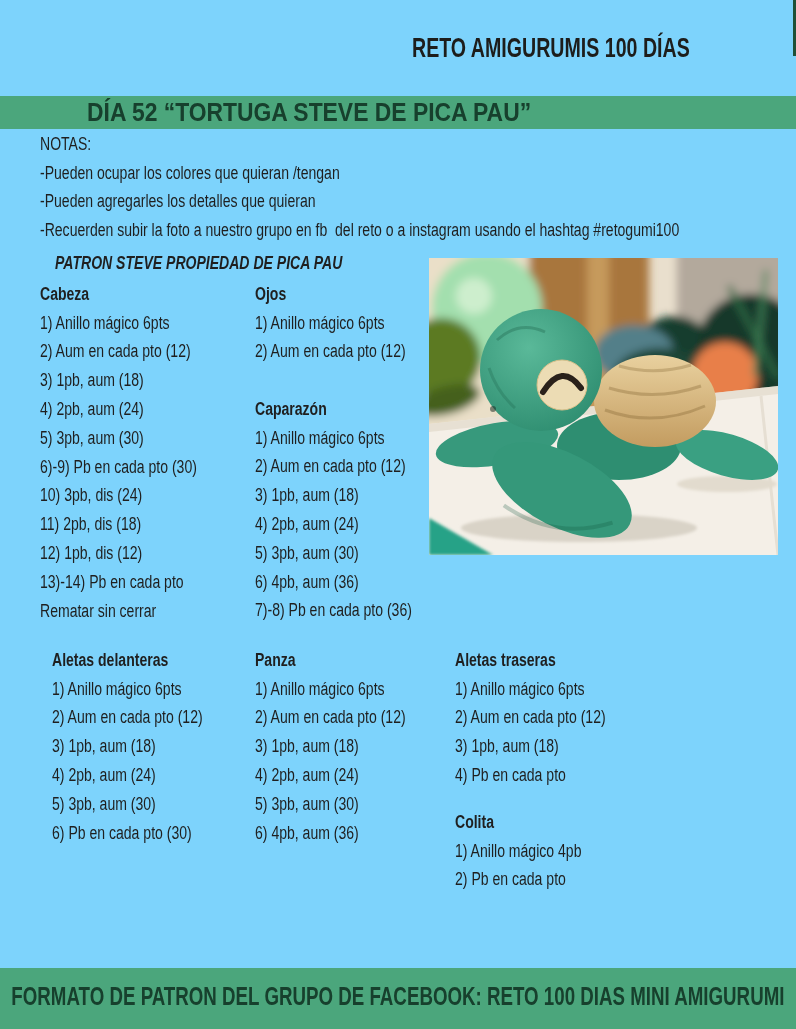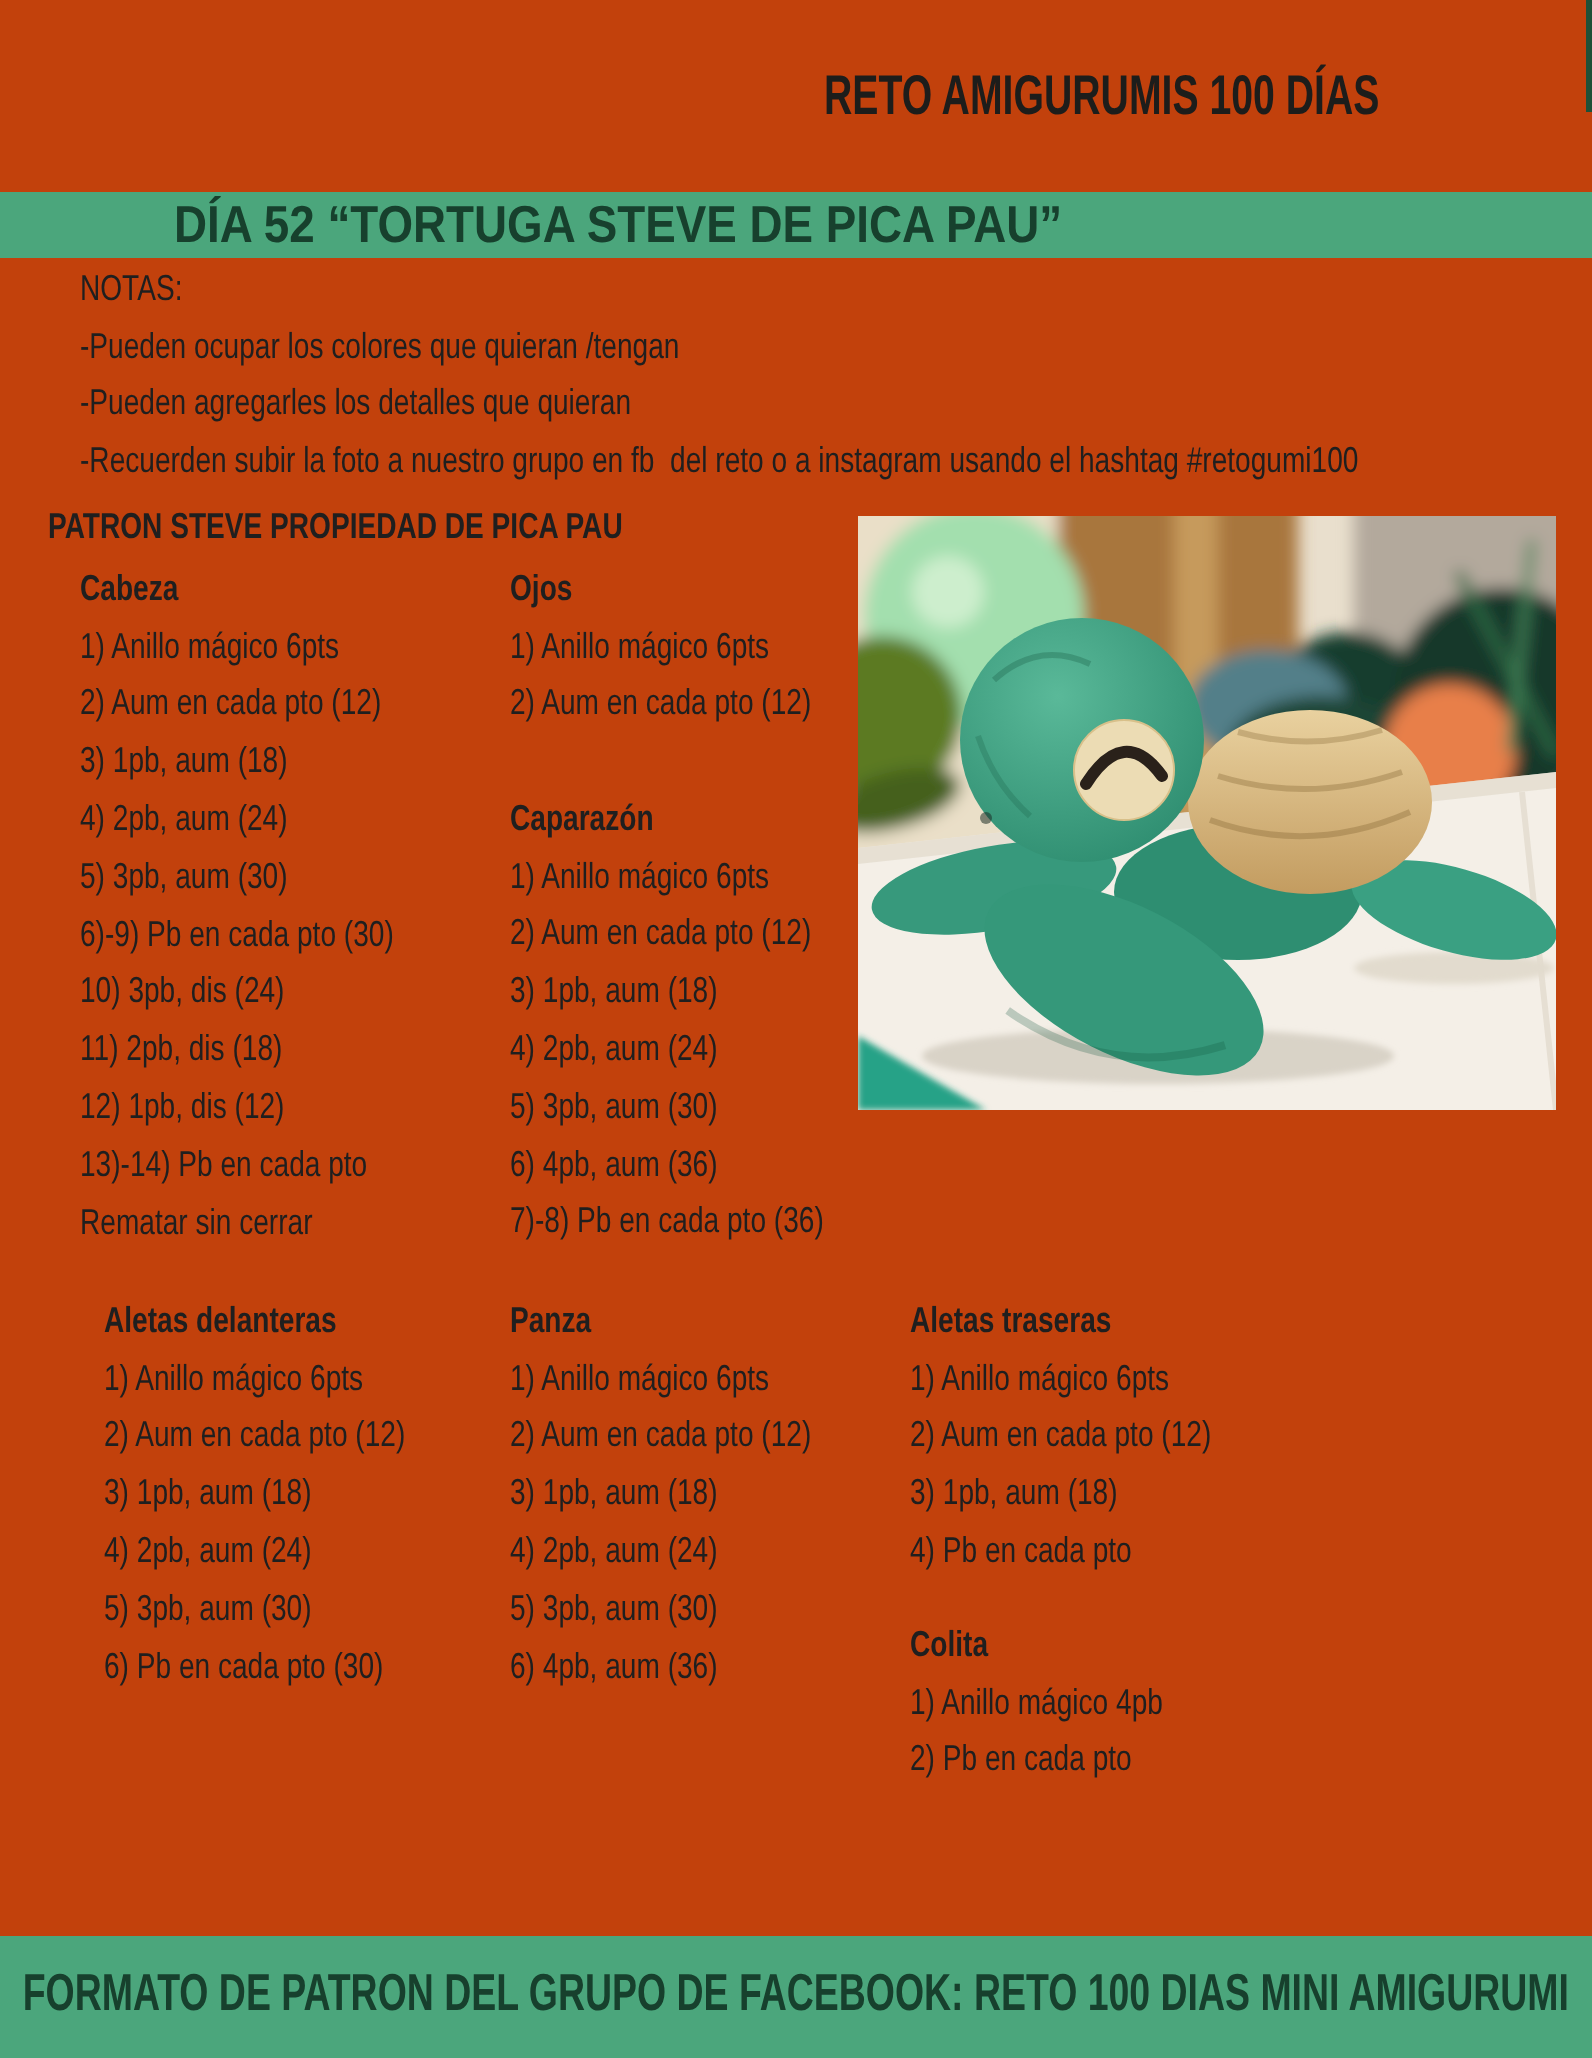--- a/index.html
+++ b/index.html
@@ -1,17 +1,17 @@
 <!DOCTYPE html>
 <html><head>
 <meta charset="utf-8">
 <style>
   html,body { margin:0; padding:0; background:#ffffff; }
   .page {
-    position:relative; width:796px; height:1029px; background:#c2410c;
+    position:relative; width:796px; height:1029px; background:#7dd3fc;
     overflow:hidden; font-family:"Liberation Sans", sans-serif; color:#1f1f1f;
   }
   
   .cond {
     display:inline-block; transform:scaleX(0.78); transform-origin:0 50%;
     white-space:pre; font-size:18px; letter-spacing:0;
   }
   .row { height:28.8px; display:flex; align-items:center; }
 
   
@@ -27,21 +27,21 @@
   .titlebar-txt { margin-left:39px; font-size:26px; font-weight:700; color:#17402D;
                   white-space:pre; transform:scaleX(0.88); transform-origin:0 50%; }
   .footer { position:absolute; left:0; top:968px; width:796px; height:61px;
             background:#4BA67C; display:flex; align-items:center; justify-content:center;
             padding-bottom:4px; box-sizing:border-box; }
   .footer-txt { font-size:26px; font-weight:700; color:#17402D; white-space:pre;
                 transform:scaleX(0.72); transform-origin:50% 50%; }
 
   
   .notes { position:absolute; left:40px; top:130px; }
-  .pattern-heading { position:absolute; left:24px; top:249px; }
+  .pattern-heading { position:absolute; left:55px; top:249px;font-style:italic; }
   .bold { font-weight:700; }
   .section { position:absolute; }
   .sec-head .cond { font-weight:700; }
 
   
   .photo { position:absolute; left:429px; top:258px; width:349px; height:297px; }
   .photo svg { display:block; }
 </style>
 </head>
 <body>

